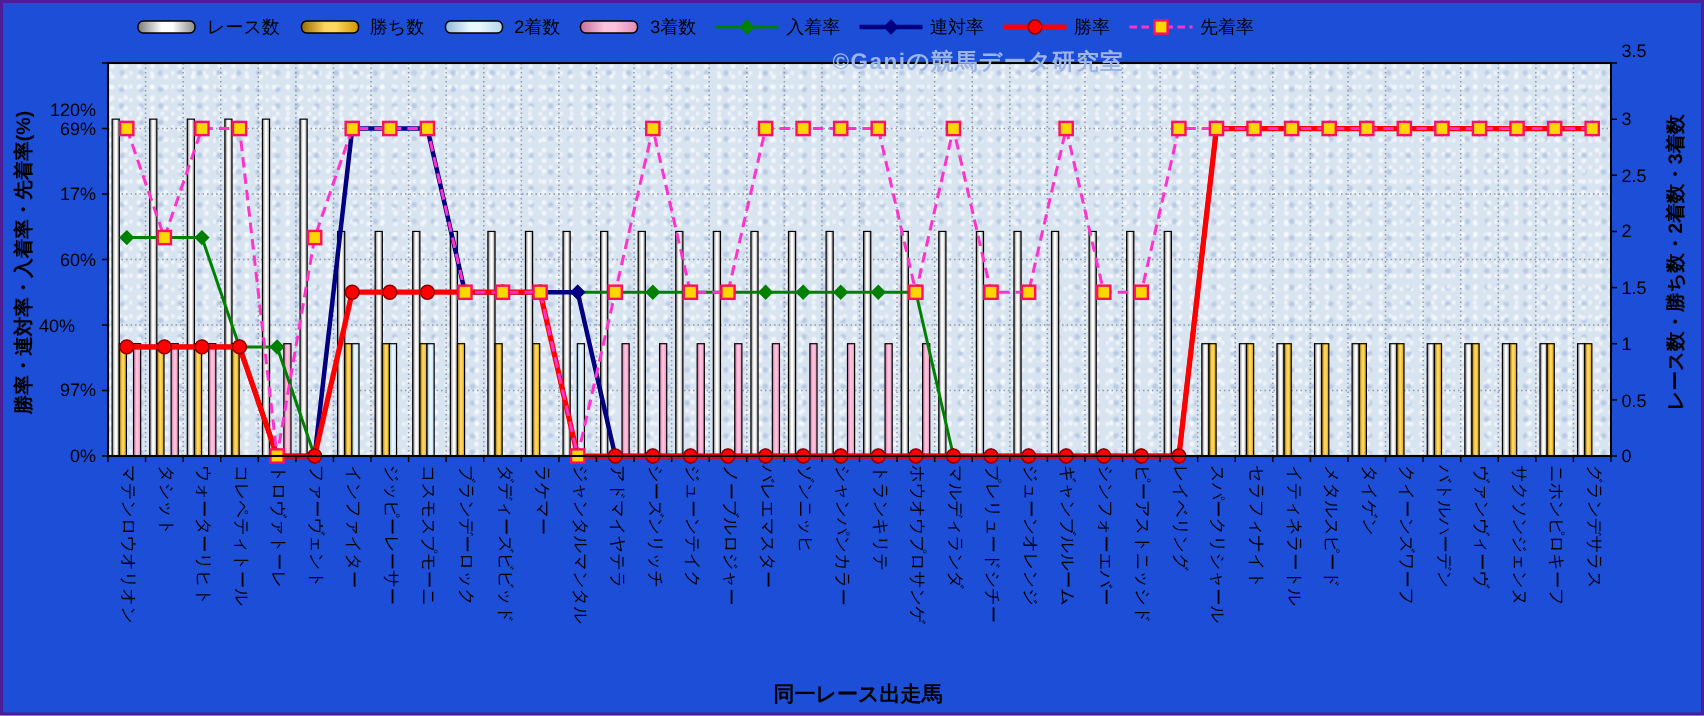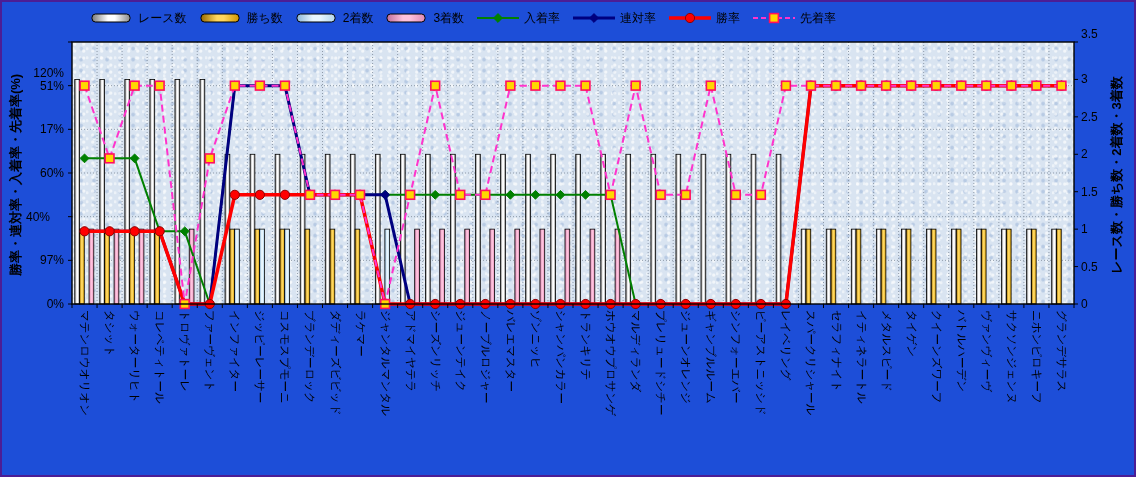--- a/index.html
+++ b/index.html
@@ -97,20 +97,21 @@
         <span class="legend-label">勝率</span>
       </div>
       <div class="legend-item">
         <svg width="44" height="14">
           <line x1="1" y1="7" x2="43" y2="7" stroke="#ff33cc" stroke-width="2" stroke-dasharray="5 3"></line>
           <rect x="17.6" y="2.5999999999999996" width="8.8" height="8.8" fill="#ffd700" stroke="#ff0f5f" stroke-width="1.6"></rect>
         </svg>
         <span class="legend-label">先着率</span>
       </div>
     </div>
+  <div class="watermark">©Ganiの競馬データ研究室</div>
   <div class="plot-bg"></div>
   <svg class="plot-svg" viewBox="0 0 1136 477">
       <defs>
         <linearGradient id="barg0" x1="0" y1="0" x2="1" y2="0">
           <stop offset="0" stop-color="#7a7a7a"></stop>
           <stop offset="0.42" stop-color="#ffffff"></stop>
           <stop offset="0.6" stop-color="#ffffff"></stop>
           <stop offset="1" stop-color="#8a8a8a"></stop>
         </linearGradient>
         <linearGradient id="barg1" x1="0" y1="0" x2="1" y2="0">
@@ -493,23 +494,24 @@
           <line x1="901.8000000000001" y1="262" x2="901.8000000000001" y2="266"></line>
           <line x1="926.85" y1="262" x2="926.85" y2="266"></line>
           <line x1="951.9" y1="262" x2="951.9" y2="266"></line>
           <line x1="976.95" y1="262" x2="976.95" y2="266"></line>
           <line x1="1002" y1="262" x2="1002" y2="266"></line>
         </g>
       </g>
     </svg>
   <div class="axis-title-left">勝率・連対率・入着率・先着率(%)</div>
   <div class="axis-title-right">レース数・勝ち数・2着数・3着数</div>
+  <div class="x-title">同一レース出走馬</div>
   <div id="ticks-layer">
       <div class="tick tick-left" style="left: 24px; top: 33px; margin-top: 31px;">120%</div>
-      <div class="tick tick-left" style="left: 24px; top: 76.6667px;">51%</div>
+      <div class="tick tick-left" style="left: 24px; top: 76.6667px;">69%</div>
       <div class="tick tick-left" style="left: 24px; top: 120.333px;">17%</div>
       <div class="tick tick-left" style="left: 24px; top: 164px;">60%</div>
       <div class="tick tick-left" style="left: 10px; top: 207.667px;">40%</div>
       <div class="tick tick-left" style="left: 24px; top: 251.333px;">97%</div>
       <div class="tick tick-left" style="left: 24px; top: 295px;">0%</div>
       <div class="tick" style="left: 1079px; top: 25px;">3.5</div>
       <div class="tick" style="left: 1079px; top: 70.4286px;">3</div>
       <div class="tick" style="left: 1079px; top: 107.857px;">2.5</div>
       <div class="tick" style="left: 1079px; top: 145.286px;">2</div>
       <div class="tick" style="left: 1079px; top: 182.714px;">1.5</div>

